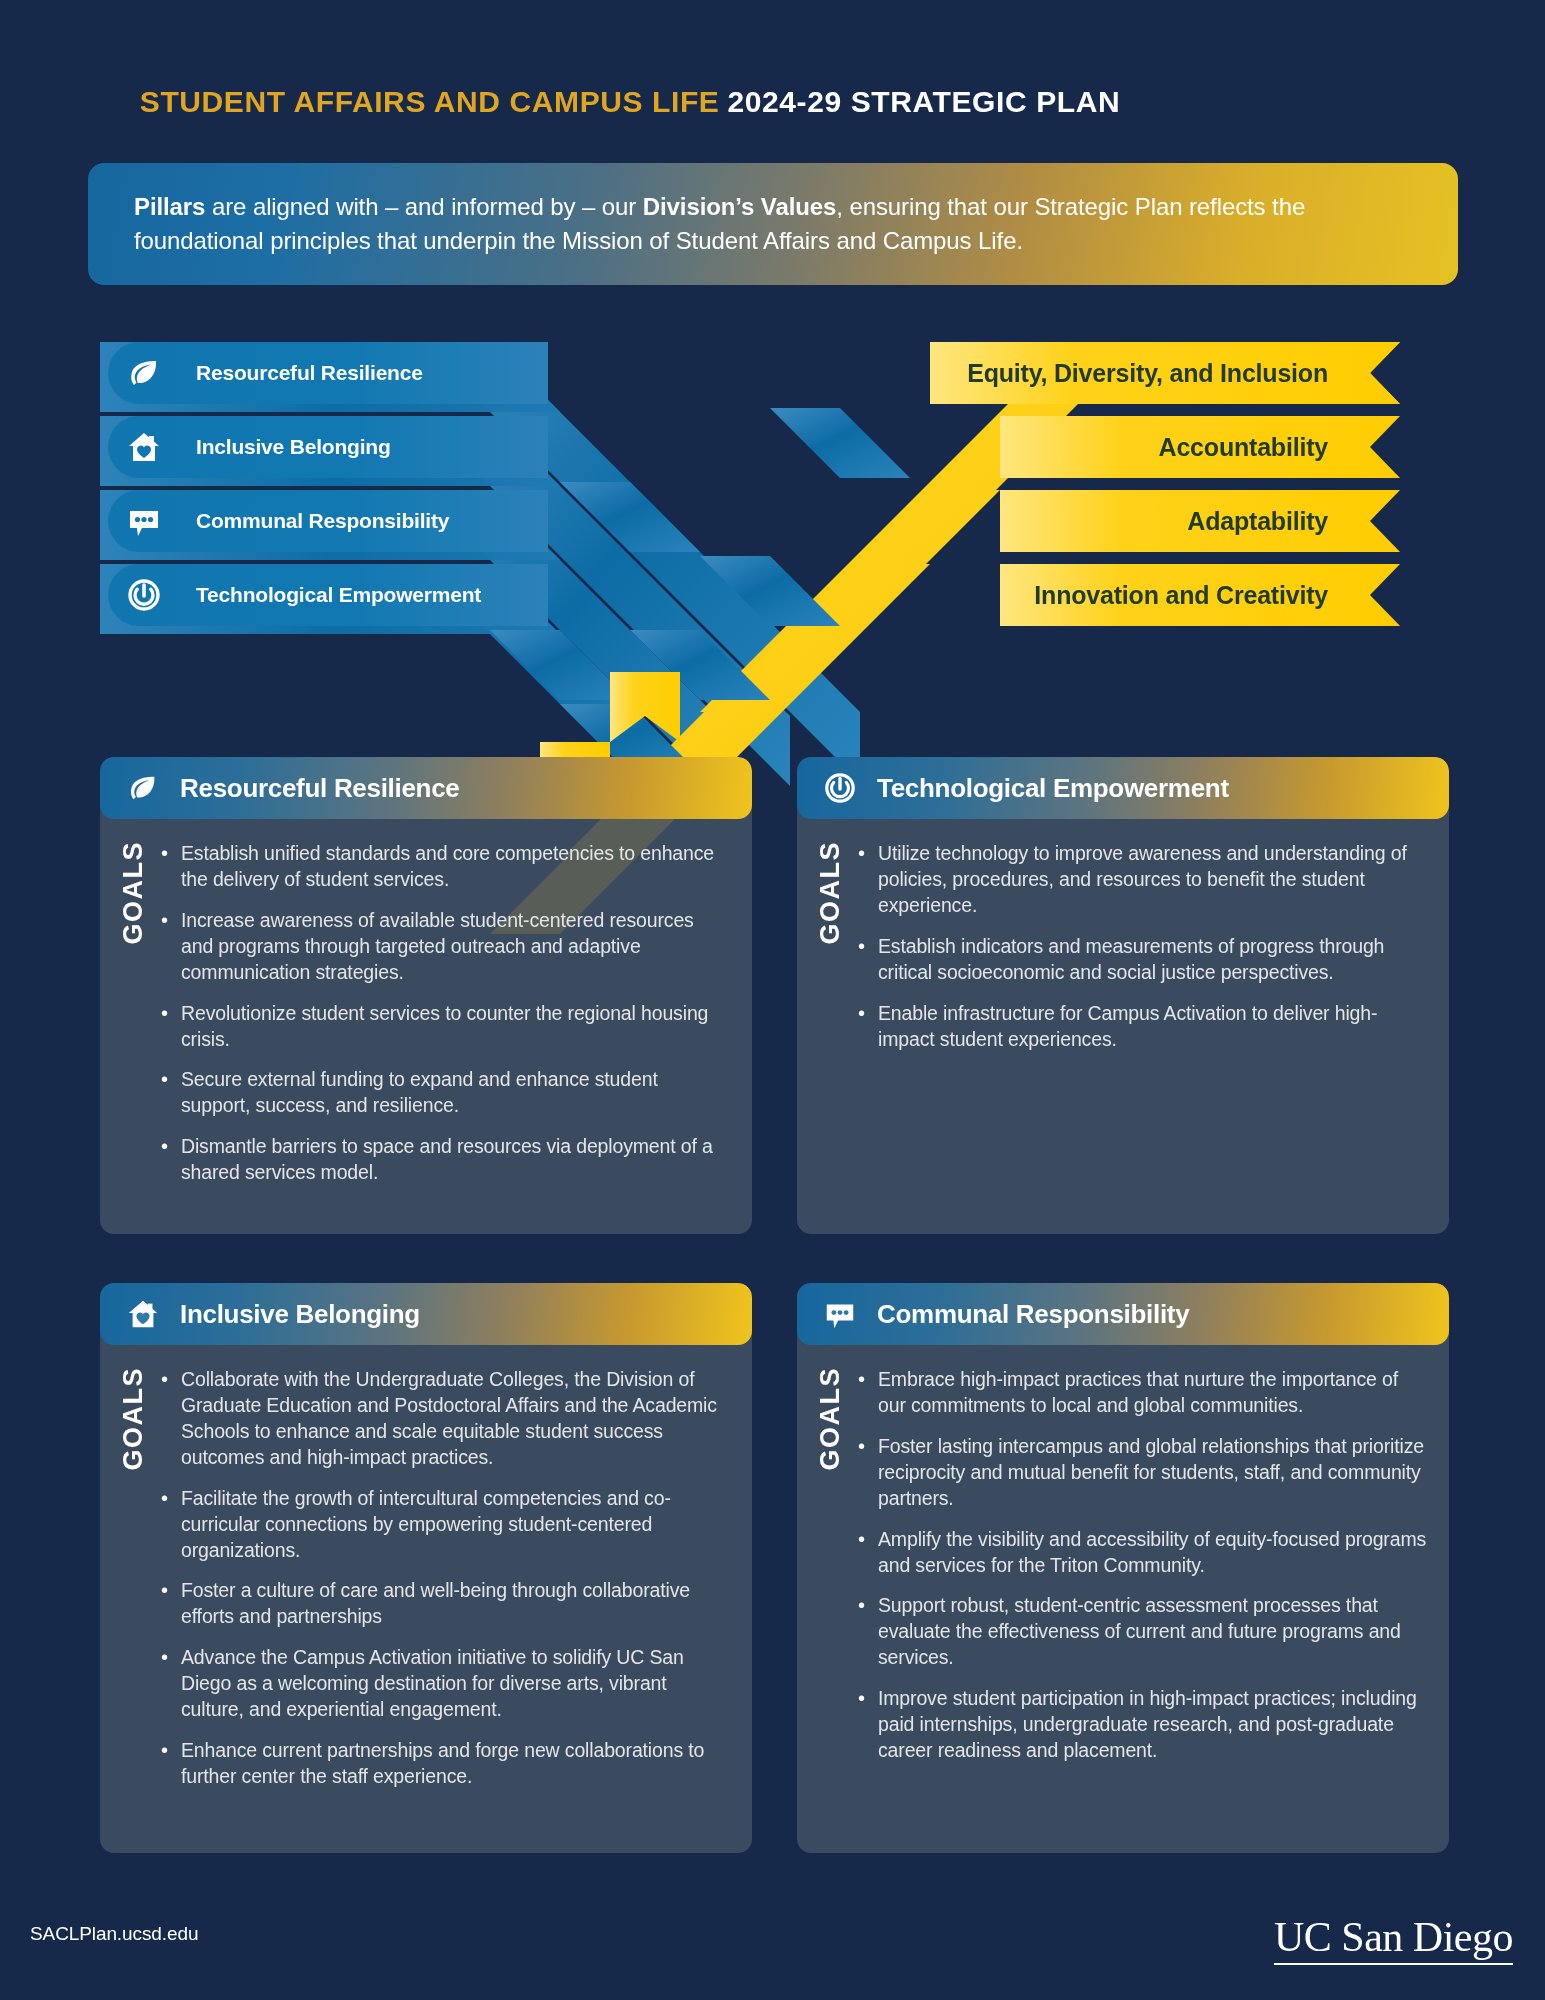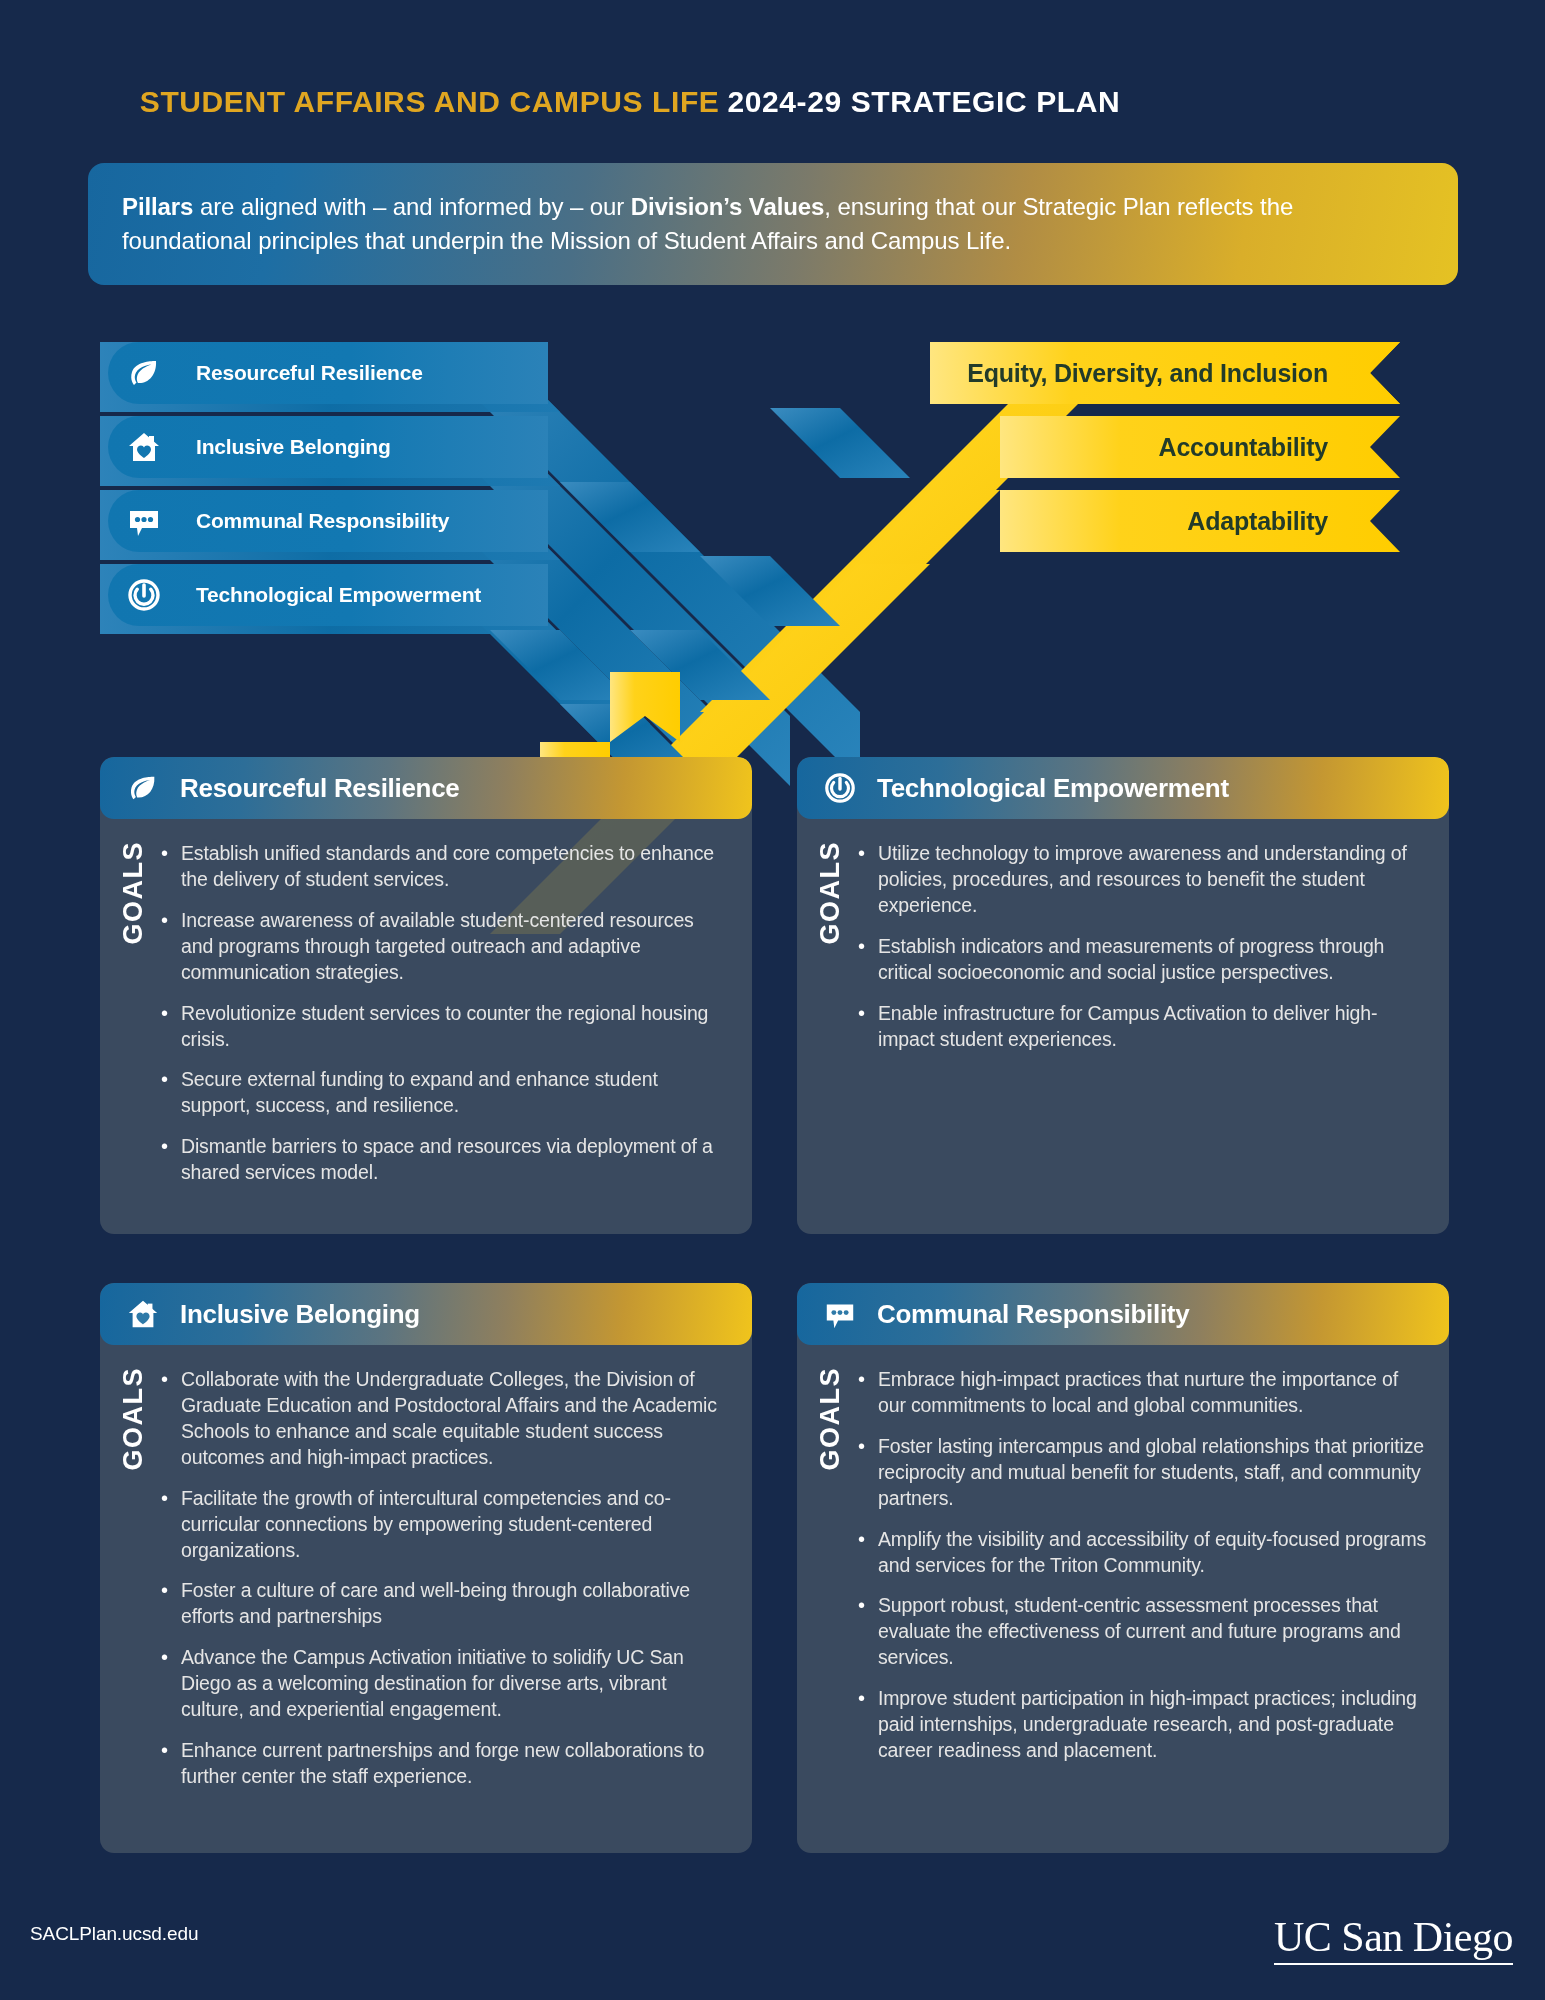--- a/index.html
+++ b/index.html
@@ -32,21 +32,21 @@
   }
 
   
   #intro {
     position: absolute; top: 163px; left: 88px;
     width: 1370px; height: 122px;
     border-radius: 16px;
     background: linear-gradient(100deg, #17679f 0%, #1d6ea4 14%,
                 #4a6f86 36%, #7b7a6a 52%, #b18d44 68%, #d9ae2a 84%, #e5c223 100%);
     display: flex; align-items: center;
-    padding: 0 36px 0 34px;
+    padding: 0 36px 0 46px;
   }
   #intro p {
     color: #ffffff; font-size: 24px; line-height: 1.42;
     letter-spacing: -0.1px;
   }
   #intro b { font-weight: bold; }
 
   
   #weave { position: absolute; top: 0; left: 0; width: 1545px; height: 2000px; }
 
@@ -288,20 +288,26 @@
     <div class="txt">Accountability</div>
   </div>
 
   <div class="ribbon-r" style="left:1000px; top:490px; width:400px;">
     <svg width="400" height="62" viewBox="0 0 400 62" style="position:absolute;left:0;top:0;">
       <path d="M0 0 L400 0 L370 31 L400 62 L0 62 Z" fill="url(#rg1)"></path>
     </svg>
     <div class="txt">Adaptability</div>
   </div>
 
+  <div class="ribbon-r" style="left:1000px; top:564px; width:400px;">
+    <svg width="400" height="62" viewBox="0 0 400 62" style="position:absolute;left:0;top:0;">
+      <path d="M0 0 L400 0 L370 31 L400 62 L0 62 Z" fill="url(#rg1)"></path>
+    </svg>
+    <div class="txt">Innovation and Creativity</div>
+  </div>
 
   <div class="card" style="left:100px; top:757px; width:652px; height:477px;">
     <div class="card-head">
       <span class="ic">
         <svg width="34" height="34" viewBox="0 0 36 36">
             <path d="M30 6 C30 6 10 5 6 17 C3.5 25 8 30 8 30 L10.5 27.5 C10.5 27.5 7 23 10 17.5 C13.5 11 25 9.5 25 9.5 C25 9.5 14 13 11.5 20 C9.8 24.8 12 28 12 28 C22 29 31 20 30 6 Z" fill="#fff"></path>
           </svg>
       </span>
       <span class="nm">Resourceful Resilience</span>
     </div>

